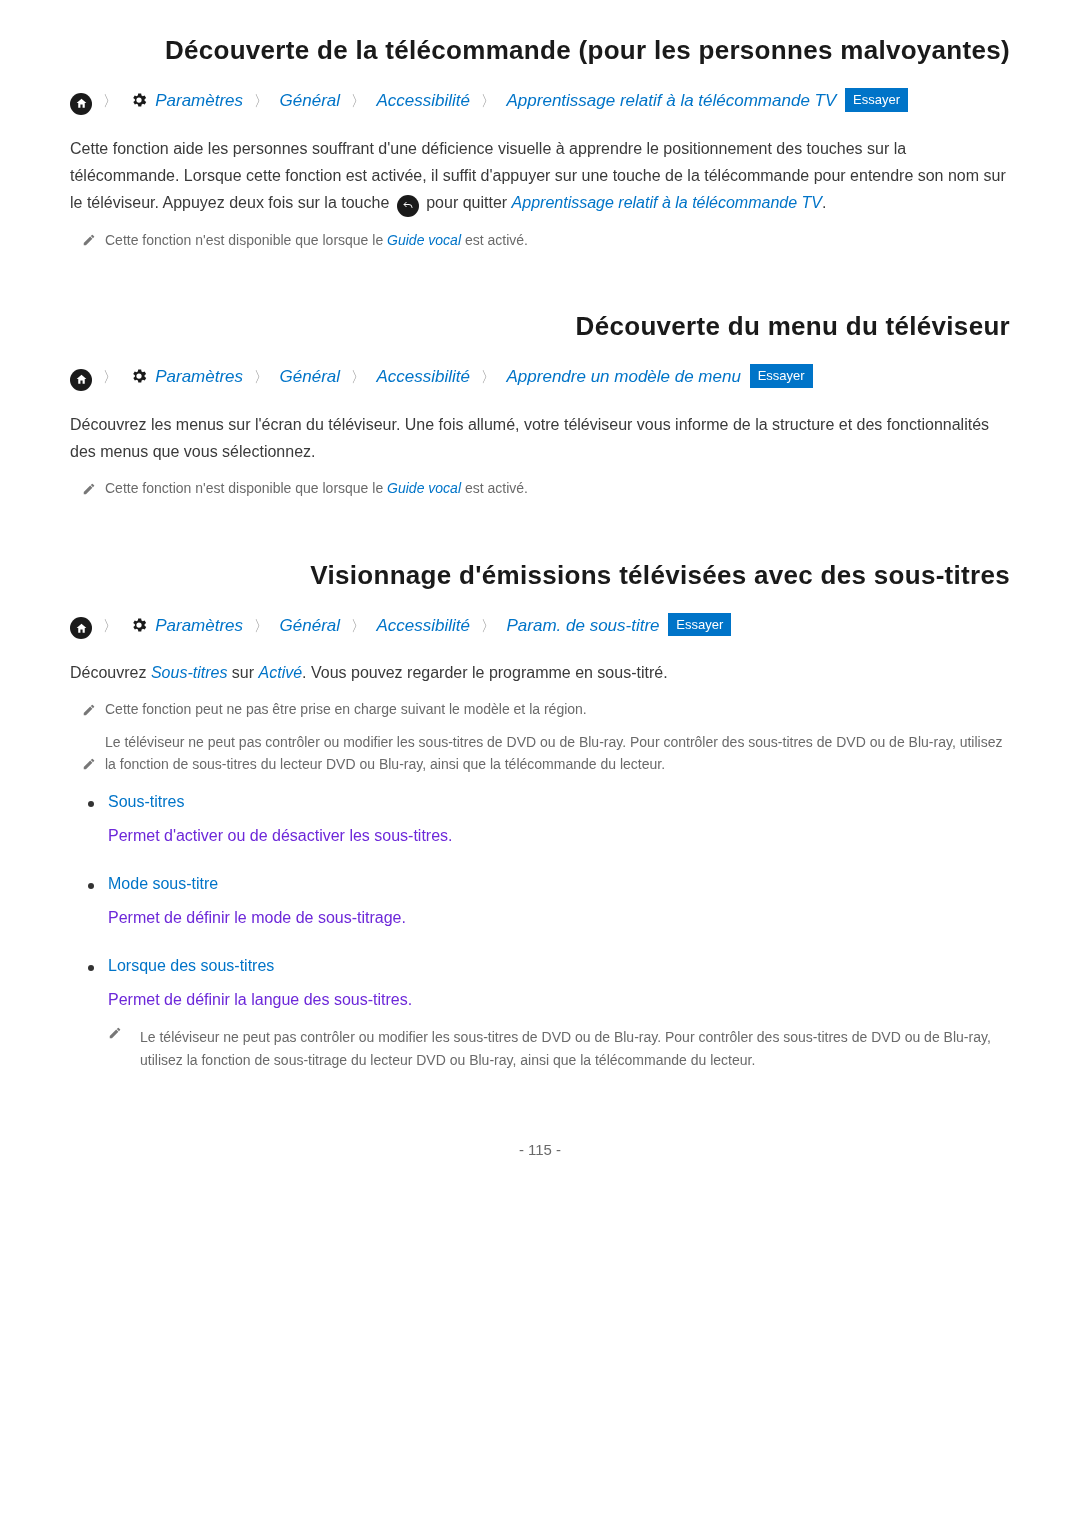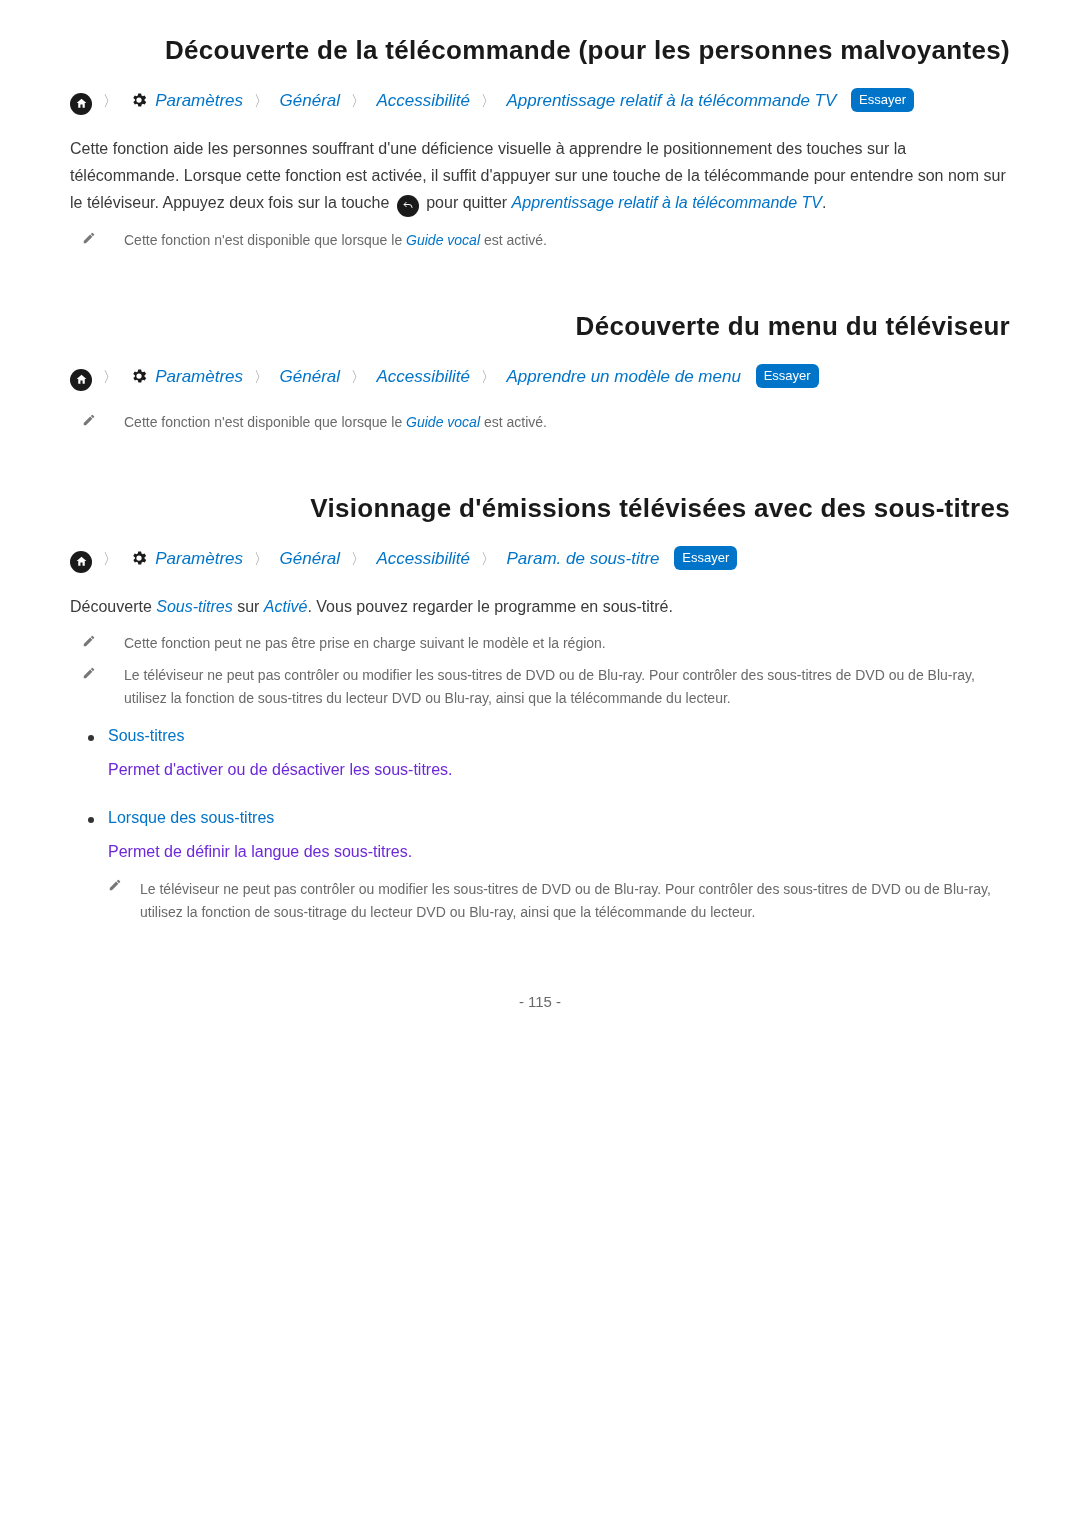--- a/index.html
+++ b/index.html
@@ -39,23 +39,23 @@
   .link {
     color: #0074c8;
     font-style: italic;
   }
   .badge {
     display: inline-block;
     background: #0074c8;
     color: #ffffff;
     font-size: 13px;
     padding: 2px 8px;
-    border-radius: 6px;
+    border-radius: 0;
     vertical-align: 2px;
-    margin-left: 10px;
+    margin-left: 4px;
   }
   .home-icon {
     display: inline-flex;
     align-items: center;
     justify-content: center;
     width: 22px;
     height: 22px;
     border-radius: 50%;
     background: #1a1a1a;
     vertical-align: -4px;
@@ -94,22 +94,22 @@
     stroke-width: 2;
   }
   .body-text {
     font-size: 16px;
     line-height: 1.7;
     color: #3a3a3a;
     margin-bottom: 12px;
   }
   .note {
     display: flex;
-    align-items: flex-start;
-    gap: 28px;
+    align-items: flex-end;
+    gap: 9px;
     margin: 10px 0 10px 12px;
   }
   .note .pencil-icon {
     flex: 0 0 auto;
     margin-top: 2px;
   }
   .pencil-icon svg {
     width: 14px;
     height: 14px;
     fill: #777;
@@ -235,20 +235,21 @@
     <span class="link">Paramètres</span>
     <span class="chev">〉</span>
     <span class="link">Général</span>
     <span class="chev">〉</span>
     <span class="link">Accessibilité</span>
     <span class="chev">〉</span>
     <span class="link">Apprendre un modèle de menu</span>
     <span class="badge">Essayer</span>
   </div>
 
+  <p class="body-text">Découvrez les menus sur l'écran du téléviseur. Une fois allumé, votre téléviseur vous informe de la structure et des fonctionnalités des menus que vous sélectionnez.</p>
 
   <div class="note">
     <span class="pencil-icon">
       <svg viewBox="0 0 24 24">
           <path d="M3 17.25V21h3.75L17.8 9.94l-3.75-3.75L3 17.25zM20.7 7.04a1 1 0 0 0 0-1.41l-2.34-2.34a1 1 0 0 0-1.41 0l-1.83 1.83 3.75 3.75 1.83-1.83z"></path>
         </svg>
     </span>
     <span class="note-text">
       <span>Cette fonction n'est disponible que lorsque le </span><span class="link">Guide vocal</span><span> est activé.</span>
     </span>
@@ -274,21 +275,21 @@
     <span class="chev">〉</span>
     <span class="link">Général</span>
     <span class="chev">〉</span>
     <span class="link">Accessibilité</span>
     <span class="chev">〉</span>
     <span class="link">Param. de sous-titre</span>
     <span class="badge">Essayer</span>
   </div>
 
   <p class="body-text">
-    <span>Découverte </span><span class="link">Sous-titres</span><span> sur </span><span class="link">Activé</span><span>. Vous pouvez regarder le programme en sous-titré.</span>
+    <span>Découvrez </span><span class="link">Sous-titres</span><span> sur </span><span class="link">Activé</span><span>. Vous pouvez regarder le programme en sous-titré.</span>
   </p>
 
   <div class="note">
     <span class="pencil-icon">
       <svg viewBox="0 0 24 24">
           <path d="M3 17.25V21h3.75L17.8 9.94l-3.75-3.75L3 17.25zM20.7 7.04a1 1 0 0 0 0-1.41l-2.34-2.34a1 1 0 0 0-1.41 0l-1.83 1.83 3.75 3.75 1.83-1.83z"></path>
         </svg>
     </span>
     <span class="note-text">Cette fonction peut ne pas être prise en charge suivant le modèle et la région.</span>
   </div>
@@ -299,20 +300,24 @@
           <path d="M3 17.25V21h3.75L17.8 9.94l-3.75-3.75L3 17.25zM20.7 7.04a1 1 0 0 0 0-1.41l-2.34-2.34a1 1 0 0 0-1.41 0l-1.83 1.83 3.75 3.75 1.83-1.83z"></path>
         </svg>
     </span>
     <span class="note-text">Le téléviseur ne peut pas contrôler ou modifier les sous-titres de DVD ou de Blu-ray. Pour contrôler des sous-titres de DVD ou de Blu-ray, utilisez la fonction de sous-titres du lecteur DVD ou Blu-ray, ainsi que la télécommande du lecteur.</span>
   </div>
 
   <ul class="bullet-list">
     <li>
       <span class="bullet-title">Sous-titres</span>
       <span class="bullet-desc">Permet d'activer ou de désactiver les sous-titres.</span>
+    </li>
+    <li>
+      <span class="bullet-title">Mode sous-titre</span>
+      <span class="bullet-desc">Permet de définir le mode de sous-titrage.</span>
     </li>
     <li>
       <span class="bullet-title">Lorsque des sous-titres</span>
       <span class="bullet-desc">Permet de définir la langue des sous-titres.</span>
       <div class="nested-note">
         <span class="pencil-icon">
           <svg viewBox="0 0 24 24">
               <path d="M3 17.25V21h3.75L17.8 9.94l-3.75-3.75L3 17.25zM20.7 7.04a1 1 0 0 0 0-1.41l-2.34-2.34a1 1 0 0 0-1.41 0l-1.83 1.83 3.75 3.75 1.83-1.83z"></path>
             </svg>
         </span>

